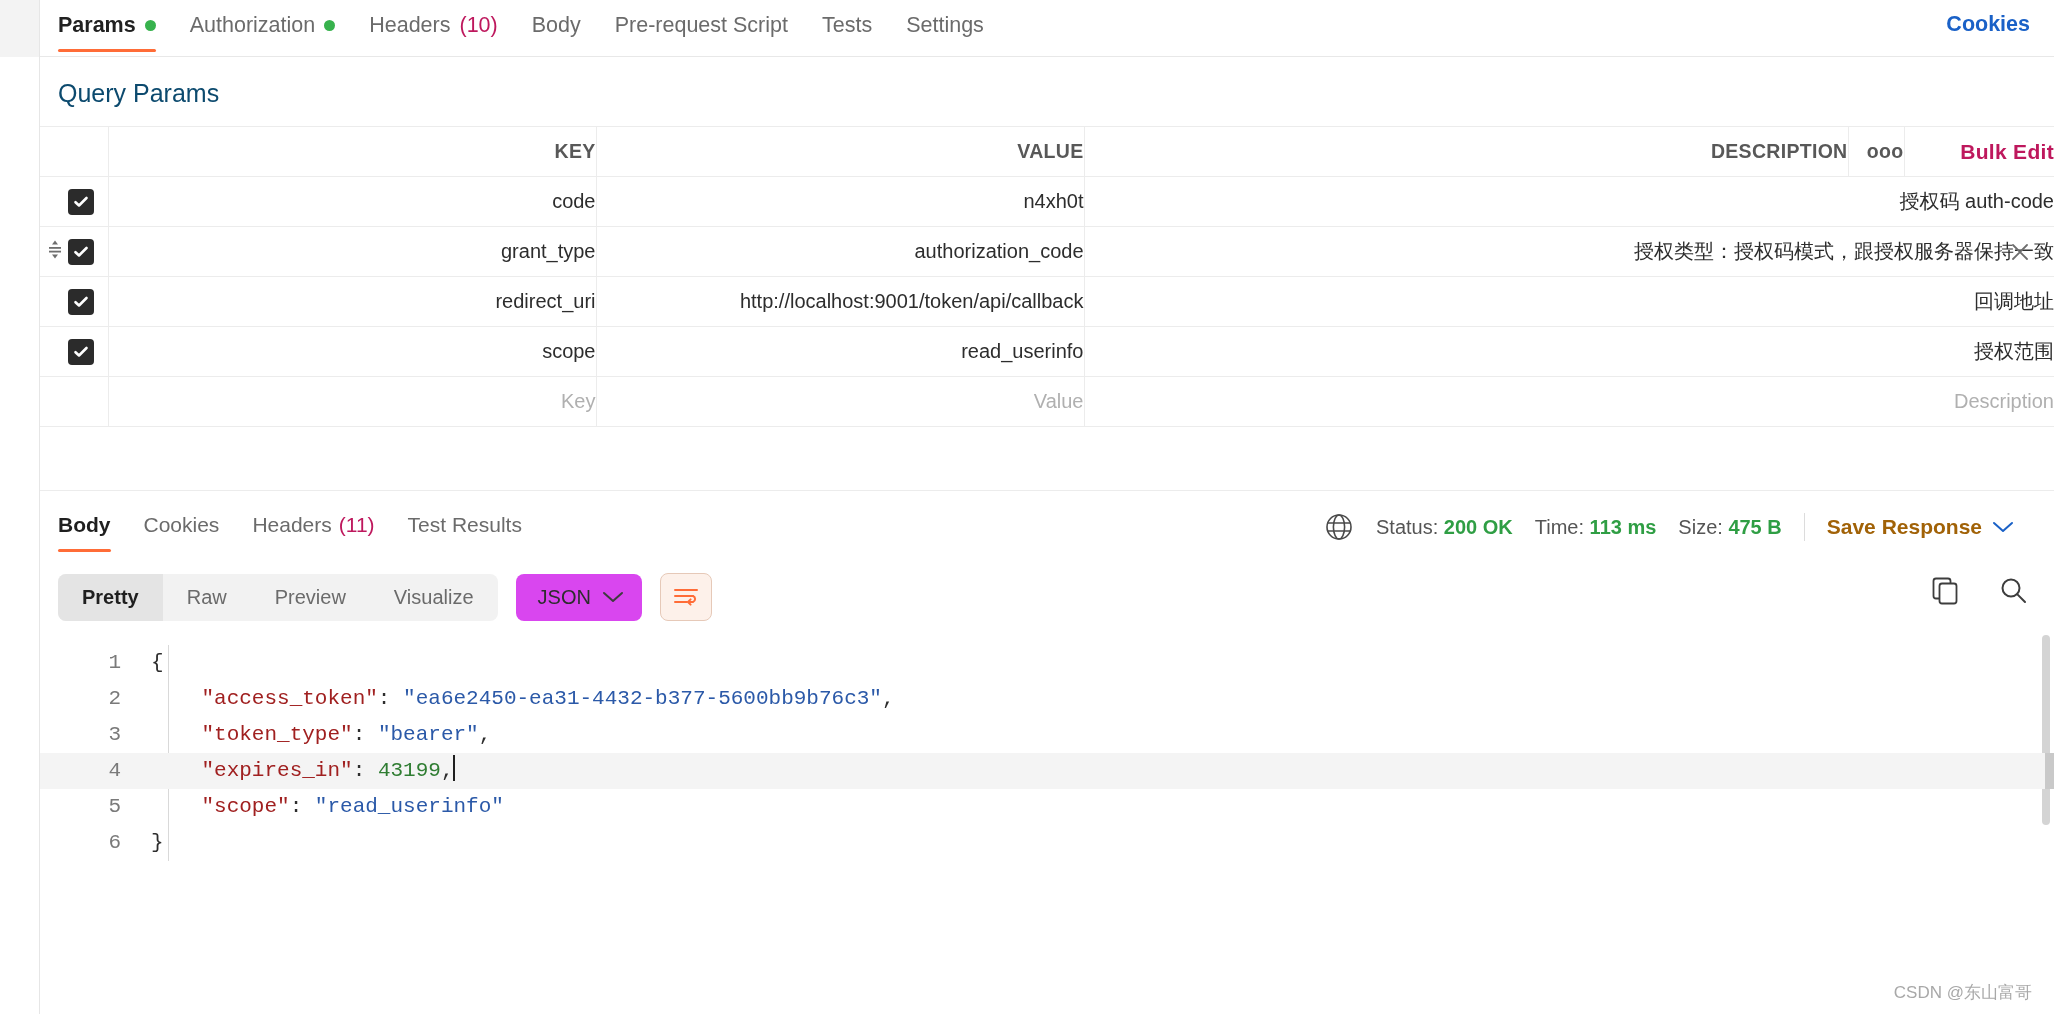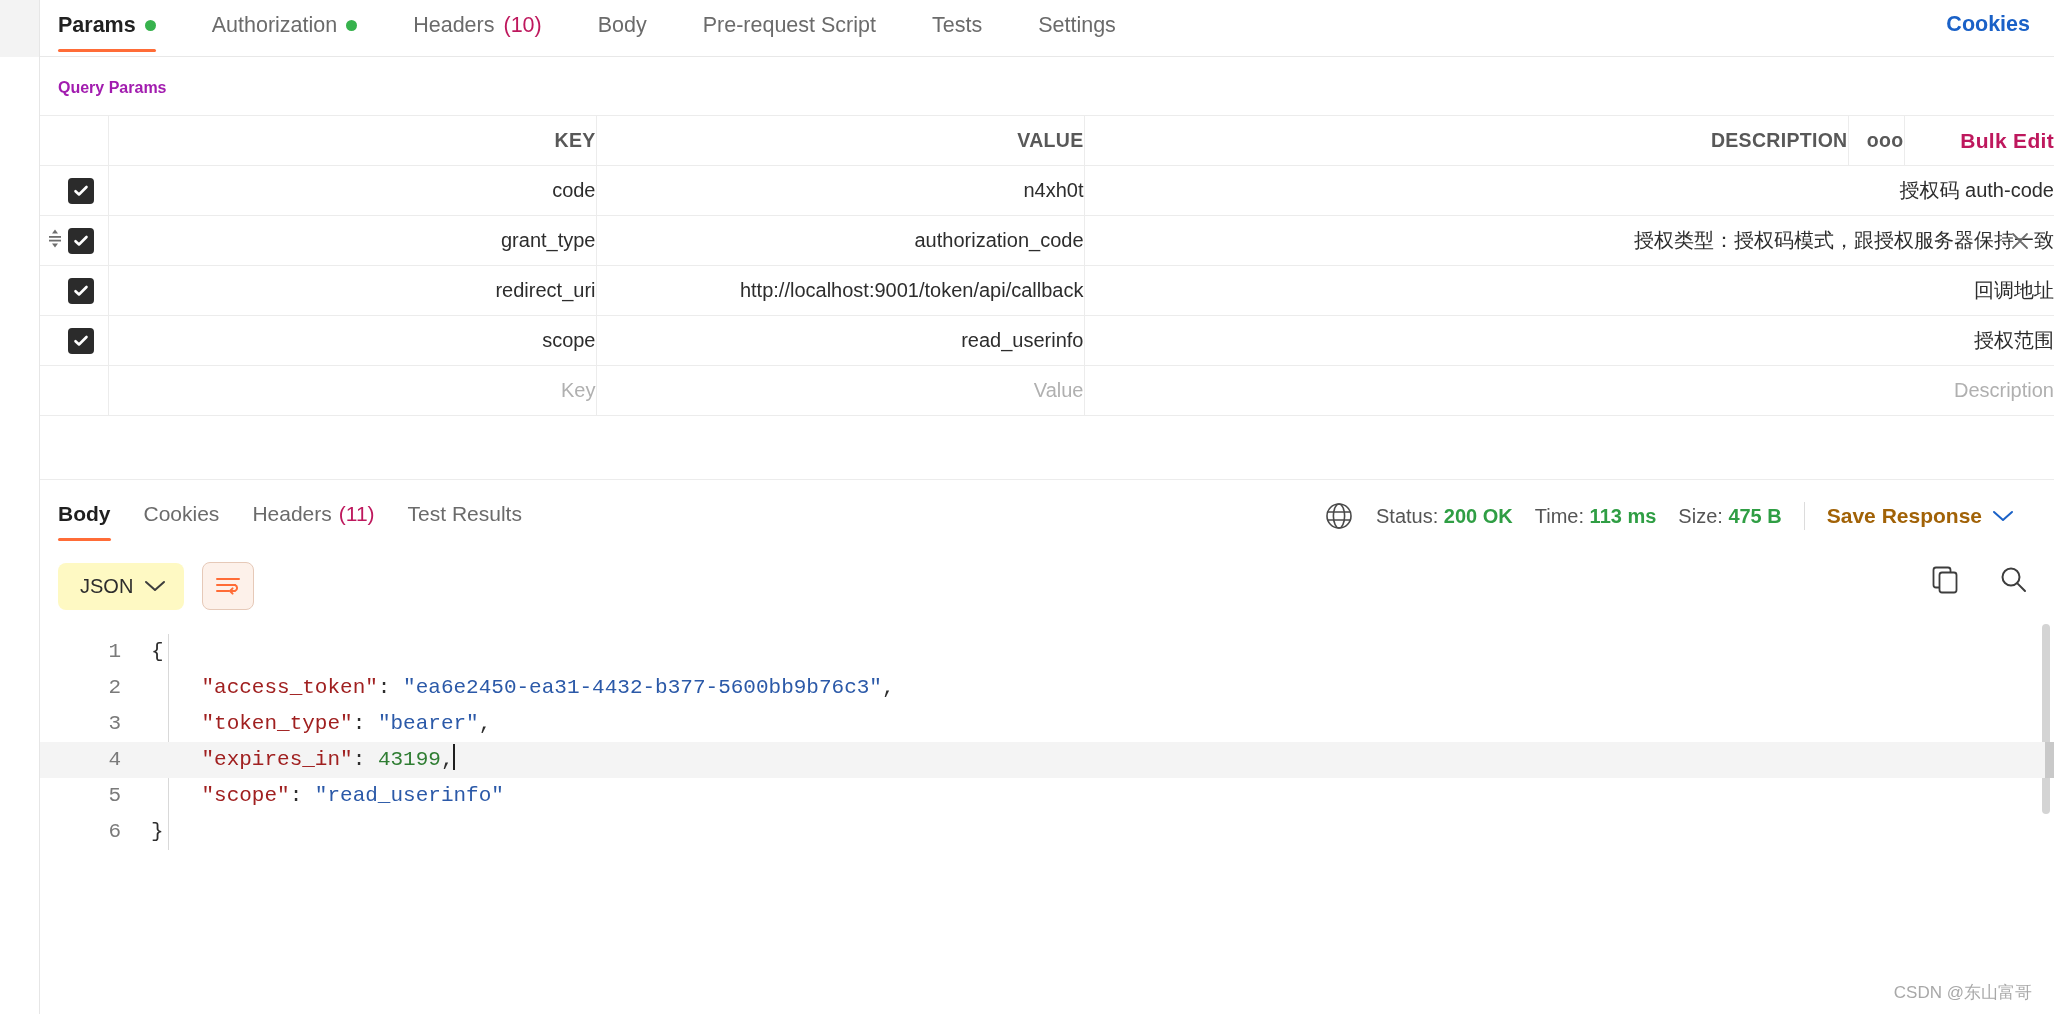--- a/index.html
+++ b/index.html
@@ -27,21 +27,20 @@
   .content { position: absolute; left: 40px; top: 0; right: 0; bottom: 0; }
 
   
   .req-tabbar {
     position: relative;
     height: 57px;
     border-bottom: 1px solid #e8e8e8;
     display: flex;
     align-items: flex-start;
     padding-left: 18px;
-    gap: 22px;
   }
   .req-tab {
     position: relative;
     font-size: 21.5px;
     color: #6b6b6b;
     padding: 13px 0 14px 0;
     margin-right: 34px;
     cursor: pointer;
     white-space: nowrap;
     display: flex;
@@ -66,24 +65,24 @@
     position: absolute;
     right: 24px; top: 12px;
     color: #1a61c7;
     font-size: 21.5px;
     font-weight: 600;
     cursor: pointer;
   }
 
   
   .qp-title {
-    font-size: 16px;
-    color: #a21caf;
+    font-size: 25px;
+    color: #0c4a6e;
     padding: 22px 0 18px 18px;
-    font-weight: 700;
+    font-weight: 400;
   }
   table.params {
     width: calc(100% - 0px);
     border-collapse: collapse;
     table-layout: fixed;
     font-size: 20px;
   }
   table.params th, table.params td {
     border: 1px solid #ececec;
     border-left: none;
@@ -196,21 +195,21 @@
   }
   .seg-item {
     font-size: 20px;
     color: #6b6b6b;
     padding: 12px 24px;
     cursor: pointer;
   }
   .seg-item.active { background: #e4e4e4; color: #1f1f1f; font-weight: 600; }
   .json-select {
     display: inline-flex; align-items: center; gap: 11px;
-    background: #fef9c3; border-radius: 8px;
+    background: #d946ef; border-radius: 8px;
     padding: 12px 18px 12px 22px;
     font-size: 20px; color: #2d2d2d; cursor: pointer;
   }
   .icon-btn {
     width: 52px; height: 48px;
     border: 1px solid #e6c9b8;
     border-radius: 8px;
     background: #fdf1ea;
     display: inline-flex; align-items:center; justify-content:center;
     cursor: pointer;
@@ -460,20 +459,26 @@
         <span>
           <svg width="22" height="14" viewBox="0 0 22 14">
               <path d="M2 3 L11 11 L20 3" stroke="#1a61c7" stroke-width="2" fill="none" stroke-linecap="round" stroke-linejoin="round"></path>
             </svg>
         </span>
       </span>
     </div>
   </div>
 
   <div class="pretty-bar">
+    <div class="seg">
+      <div class="seg-item active">Pretty</div>
+      <div class="seg-item">Raw</div>
+      <div class="seg-item">Preview</div>
+      <div class="seg-item">Visualize</div>
+    </div>
 
     <div class="json-select">
       <span>JSON</span>
       <span>
         <svg width="22" height="14" viewBox="0 0 22 14">
             <path d="M2 3 L11 11 L20 3" stroke="#3d3d3d" stroke-width="2" fill="none" stroke-linecap="round" stroke-linejoin="round"></path>
           </svg>
       </span>
     </div>
 

